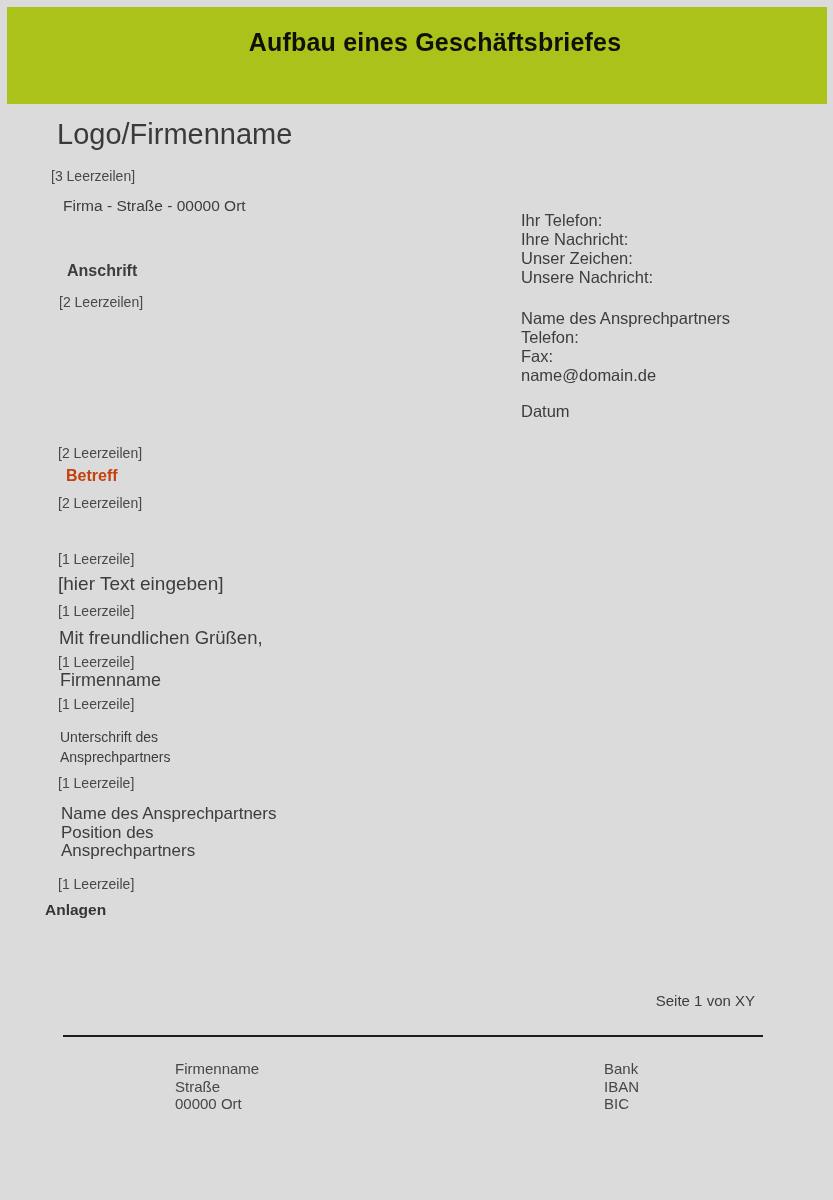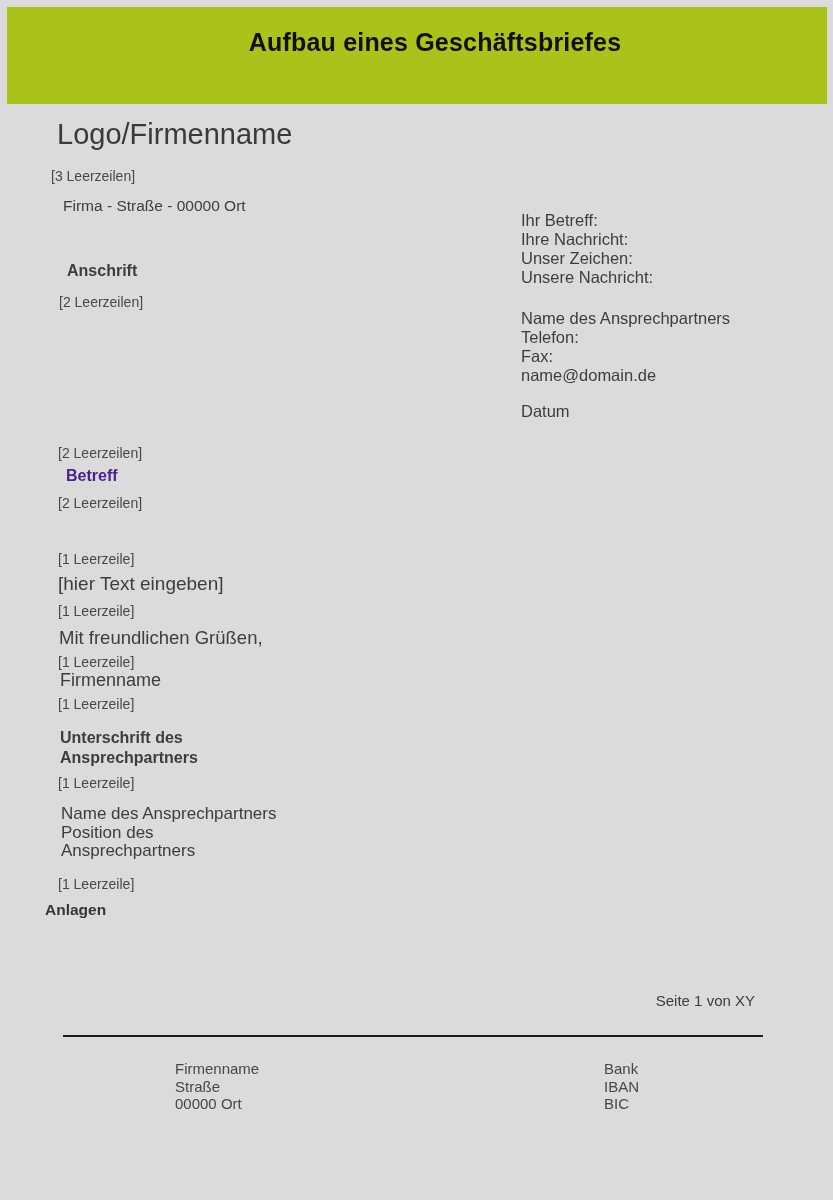--- a/index.html
+++ b/index.html
@@ -53,31 +53,31 @@
     position:absolute;
     left:521px; top:211px;
     font-size:16.5px;
     color:#3d3d3d;
   }
   .info-block .line{line-height:19px; white-space:nowrap;}
   .gap-a{height:22px;}
   .gap-b{height:17px;}
   
   .sp-2a{left:58px; top:445px;}
-  .subject{left:66px; top:467px; font-size:16px; font-weight:700; color:#4c1d95;}
+  .subject{left:66px; top:467px; font-size:16px; font-weight:700; color:#c2410c;}
   .sp-2b{left:58px; top:495px;}
   .salutation{left:60px; top:520px;}
   .sp-1a{left:58px; top:551px;}
   .text-placeholder{left:58px; top:573px; font-size:19px;}
   .sp-1b{left:58px; top:603px;}
   .closing{left:59px; top:627px; font-size:18.5px;}
   .sp-1c{left:58px; top:654px;}
   .company-name{left:60px; top:670px; font-size:18px;}
   .sp-1d{left:58px; top:696px;}
-  .signature-block{left:60px; top:728px; font-size:16px;font-weight:bold;}
+  .signature-block{left:60px; top:728px; font-size:14px;}
   .signature-block .line{line-height:19.5px;}
   .sp-1e{left:58px; top:775px;}
   .signee-block{left:61px; top:805px; font-size:17px;}
   .signee-block .line{line-height:18.5px;}
   .sp-1f{left:58px; top:876px;}
   .attachments{left:45px; top:901px; font-size:15.5px; font-weight:700; color:#353535;}
   
   .page-number{top:992px; right:78px; font-size:15px;}
   .footer-rule{
     position:absolute;
@@ -100,21 +100,21 @@
     <h1 class="band-title">Aufbau eines Geschäftsbriefes</h1>
   </div>
 
   <div class="abs logo-heading">Logo/Firmenname</div>
   <div class="abs annotation spacer-3">[3 Leerzeilen]</div>
   <div class="abs return-address">Firma - Straße - 00000 Ort</div>
   <div class="abs recipient-label">Anschrift</div>
   <div class="abs annotation spacer-2-top">[2 Leerzeilen]</div>
 
   <div class="info-block">
-    <div class="line">Ihr Betreff:</div>
+    <div class="line">Ihr Telefon:</div>
     <div class="line">Ihre Nachricht:</div>
     <div class="line">Unser Zeichen:</div>
     <div class="line">Unsere Nachricht:</div>
     <div class="gap-a"></div>
     <div class="line">Name des Ansprechpartners</div>
     <div class="line">Telefon:</div>
     <div class="line">Fax:</div>
     <div class="line">name@domain.de</div>
     <div class="gap-b"></div>
     <div class="line">Datum</div>

